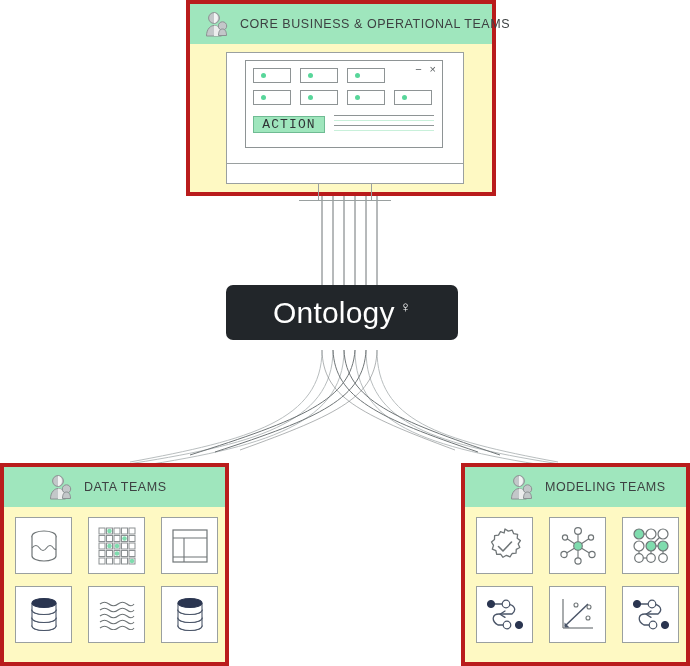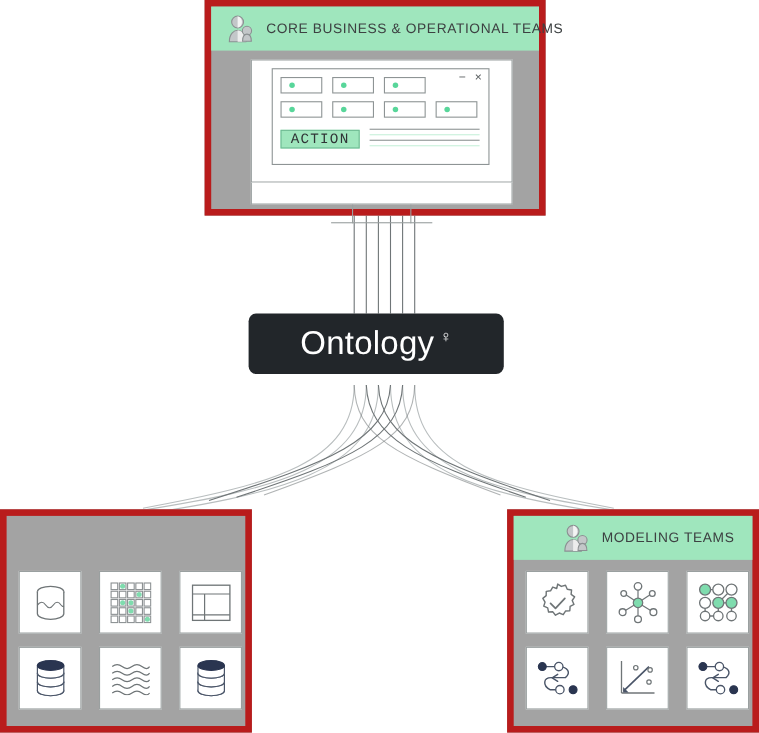--- a/index.html
+++ b/index.html
@@ -6,21 +6,21 @@
   body{
     width:690px;height:666px;
     background:#ffffff;
     font-family:"Liberation Sans",sans-serif;
     position:relative;
     overflow:hidden;
   }
   .stage{position:absolute;inset:0;}
 
   
-  .panel{position:absolute;background:#a3a3a3;border:6px solid #b91c1c;box-sizing:border-box;}
+  .panel{position:absolute;background:#fef9c3;border:4px solid #b91c1c;box-sizing:border-box;}
   .panel-header{
     background:#9fe6bd;
     display:flex;align-items:center;
     box-sizing:border-box;
     height:40px;
   }
   .panel-header .title{
     font-size:12.5px;letter-spacing:.55px;color:#3d4142;
     font-weight:400;white-space:nowrap;
   }
@@ -203,20 +203,33 @@
       <div class="mon-foot"></div>
     </div>
   </div>
 
   <div id="ontology">
     <span class="word">Ontology</span>
     <span class="sup">♀</span>
   </div>
 
   <div class="panel" id="data-panel">
+    <div class="panel-header">
+      <span class="avatar">
+        <svg width="24" height="26" viewBox="0 0 24 26">
+          <circle cx="10" cy="7" r="5.4" fill="#c3c7c9" stroke="#8b9092" stroke-width="1"></circle>
+          <path d="M10 1.8 a5.4 5.4 0 0 1 0 10.4 z" fill="#f3f4f4"></path>
+          <path d="M2.5 25 C2.5 17.5, 7 14.5, 10 14.5 C13 14.5, 17.5 17.5, 17.5 25 Z" fill="#c3c7c9" stroke="#8b9092" stroke-width="1"></path>
+          <path d="M10 14.5 C13 14.5, 17.5 17.5, 17.5 25 L10 25 Z" fill="#eceded"></path>
+          <circle cx="18.5" cy="15" r="4.2" fill="#c3c7c9" stroke="#8b9092" stroke-width="1"></circle>
+          <path d="M14.5 24.5 C14.5 19.5, 16.5 18, 18.5 18 C20.5 18, 22.5 19.5, 22.5 24.5 Z" fill="#c3c7c9" stroke="#8b9092" stroke-width="1"></path>
+        </svg>
+      </span>
+      <span class="title">DATA TEAMS</span>
+    </div>
 
     <div class="icon-grid">
 
       <div class="icon-cell">
         <svg width="34" height="36" viewBox="0 0 34 36">
           <ellipse cx="17" cy="8" rx="12" ry="5" fill="#fff" stroke="#6f7577" stroke-width="1.2"></ellipse>
           <path d="M5 8 V28 a12 5 0 0 0 24 0 V8" fill="#fff" stroke="#6f7577" stroke-width="1.2"></path>
           <path d="M5 20 q4 -5 7.5 0 q3.5 5 7 0 q3.5 -5 7 0 q1.5 2 2.5 1" fill="none" stroke="#6f7577" stroke-width="1.1"></path>
         </svg>
       </div>

